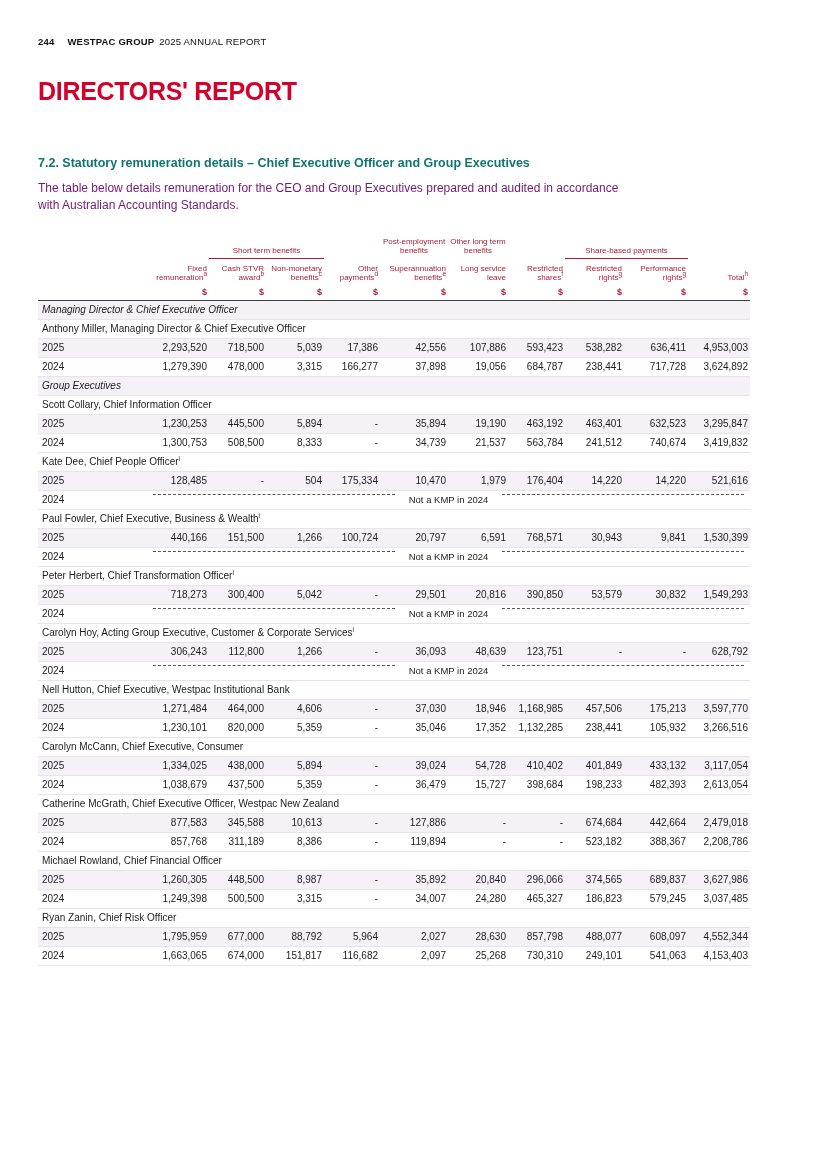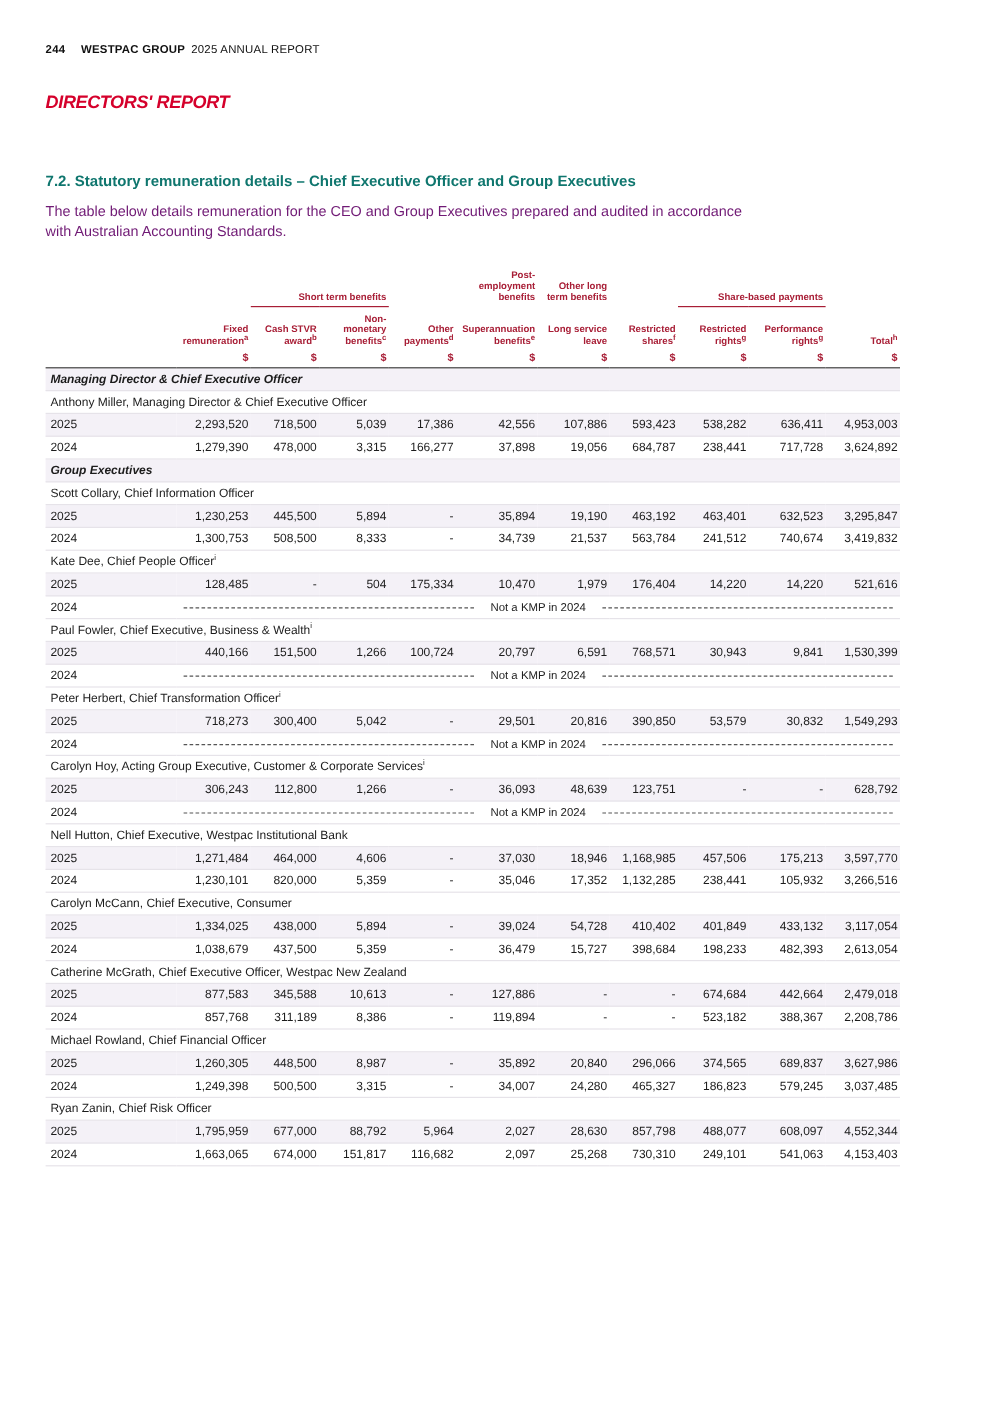--- a/index.html
+++ b/index.html
@@ -11,45 +11,44 @@
   html,body{background:#ffffff;}
   body{
     width:825px;height:1168px;overflow:hidden;
     font-family:"Liberation Sans", sans-serif;color:#1c1c1c;
   }
   .page{width:670px;height:1168px;background:#fff;padding:36px 38px 0 38px;position:relative;}
   .header-bar{font-size:9.5px;color:#111;letter-spacing:.2px;}
   .header-bar .pagenum{font-weight:bold;margin-right:13px;}
   .header-bar .brand{font-weight:bold;margin-right:5px;}
   .doc-title{
-    margin-top:30px;font-size:15px;font-weight:800;letter-spacing:-.3px;
+    margin-top:30px;font-size:25px;font-weight:800;letter-spacing:-.3px;
     color:var(--brand-red);
-    font-style:italic;
   }
   .section-heading{margin-top:50px;font-size:12.5px;font-weight:bold;color:#0f766e;}
   .intro{margin-top:10px;font-size:12px;line-height:1.38;max-width:672px;color:#701a75;}
 
   table.remo{margin-top:16px;width:712px;border-collapse:collapse;table-layout:fixed;}
-  table.remo thead th{color:var(--table-red);font-weight:bold;vertical-align:bottom;text-align:right;}
+  table.remo thead th{color:var(--table-red);font-weight:normal;vertical-align:bottom;}
   th.group{font-size:8px;line-height:9px;text-align:center;padding:8px 2px 3px;}
   th.group.underline{border-bottom:1px solid var(--table-red);}
   th.colhead{font-size:8px;line-height:9.5px;text-align:right;padding:5px 2px 2px;}
   tr.unit-row td{
     font-size:9px;font-weight:bold;color:var(--table-red);
     text-align:right;padding:2px 2px 3px;border-bottom:1px solid #3f3f3f;
   }
   tbody td{font-size:10px;line-height:11px;padding:3.5px 2px;}
   tbody tr{border-bottom:1px solid #e6e3e9;}
   tr.shaded{background:var(--row-shade);}
   td.year{text-align:left;padding-left:4px;}
   td.num{text-align:right;}
-  td.section-cell{font-weight:bold;font-style:italic;padding-left:4px;}
+  td.section-cell{font-weight:normal;font-style:italic;padding-left:4px;}
   td.name-cell{padding-left:4px;}
   td.note-cell{font-size:9.5px;color:#222;}
-  .note-wrap{display:flex;align-items:center;gap:14px;padding:0 4px;}
+  .note-wrap{display:flex;align-items:flex-start;gap:14px;padding:0 4px;}
   .note-wrap .dash{flex:1;height:0;border-top:1px dashed #555;}
   sup{font-size:6.5px;vertical-align:super;line-height:0;}
 </style>
 </head>
 <body>
 
 <div class="page">
   <div class="header-bar">
     <span class="pagenum">244</span><span class="brand">WESTPAC GROUP</span><span class="report">2025 ANNUAL REPORT</span>
   </div>

